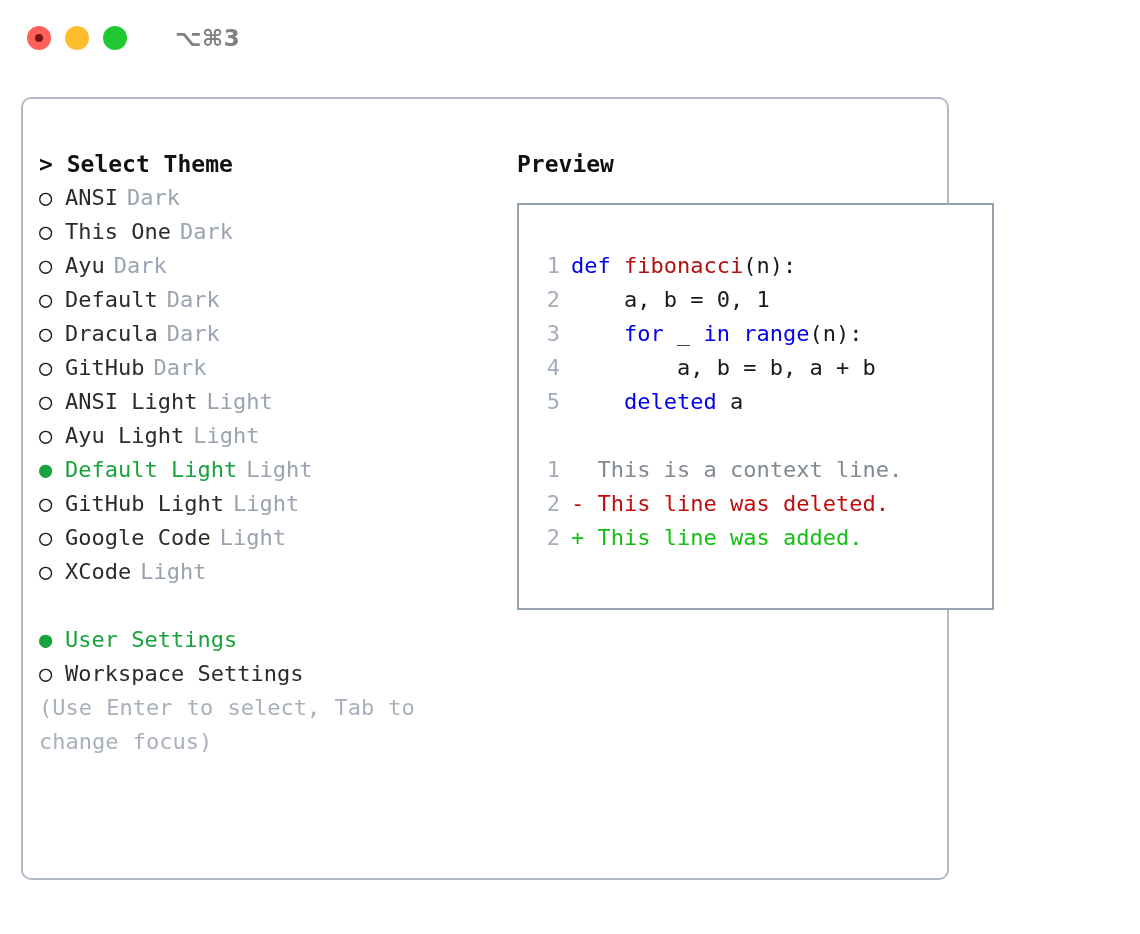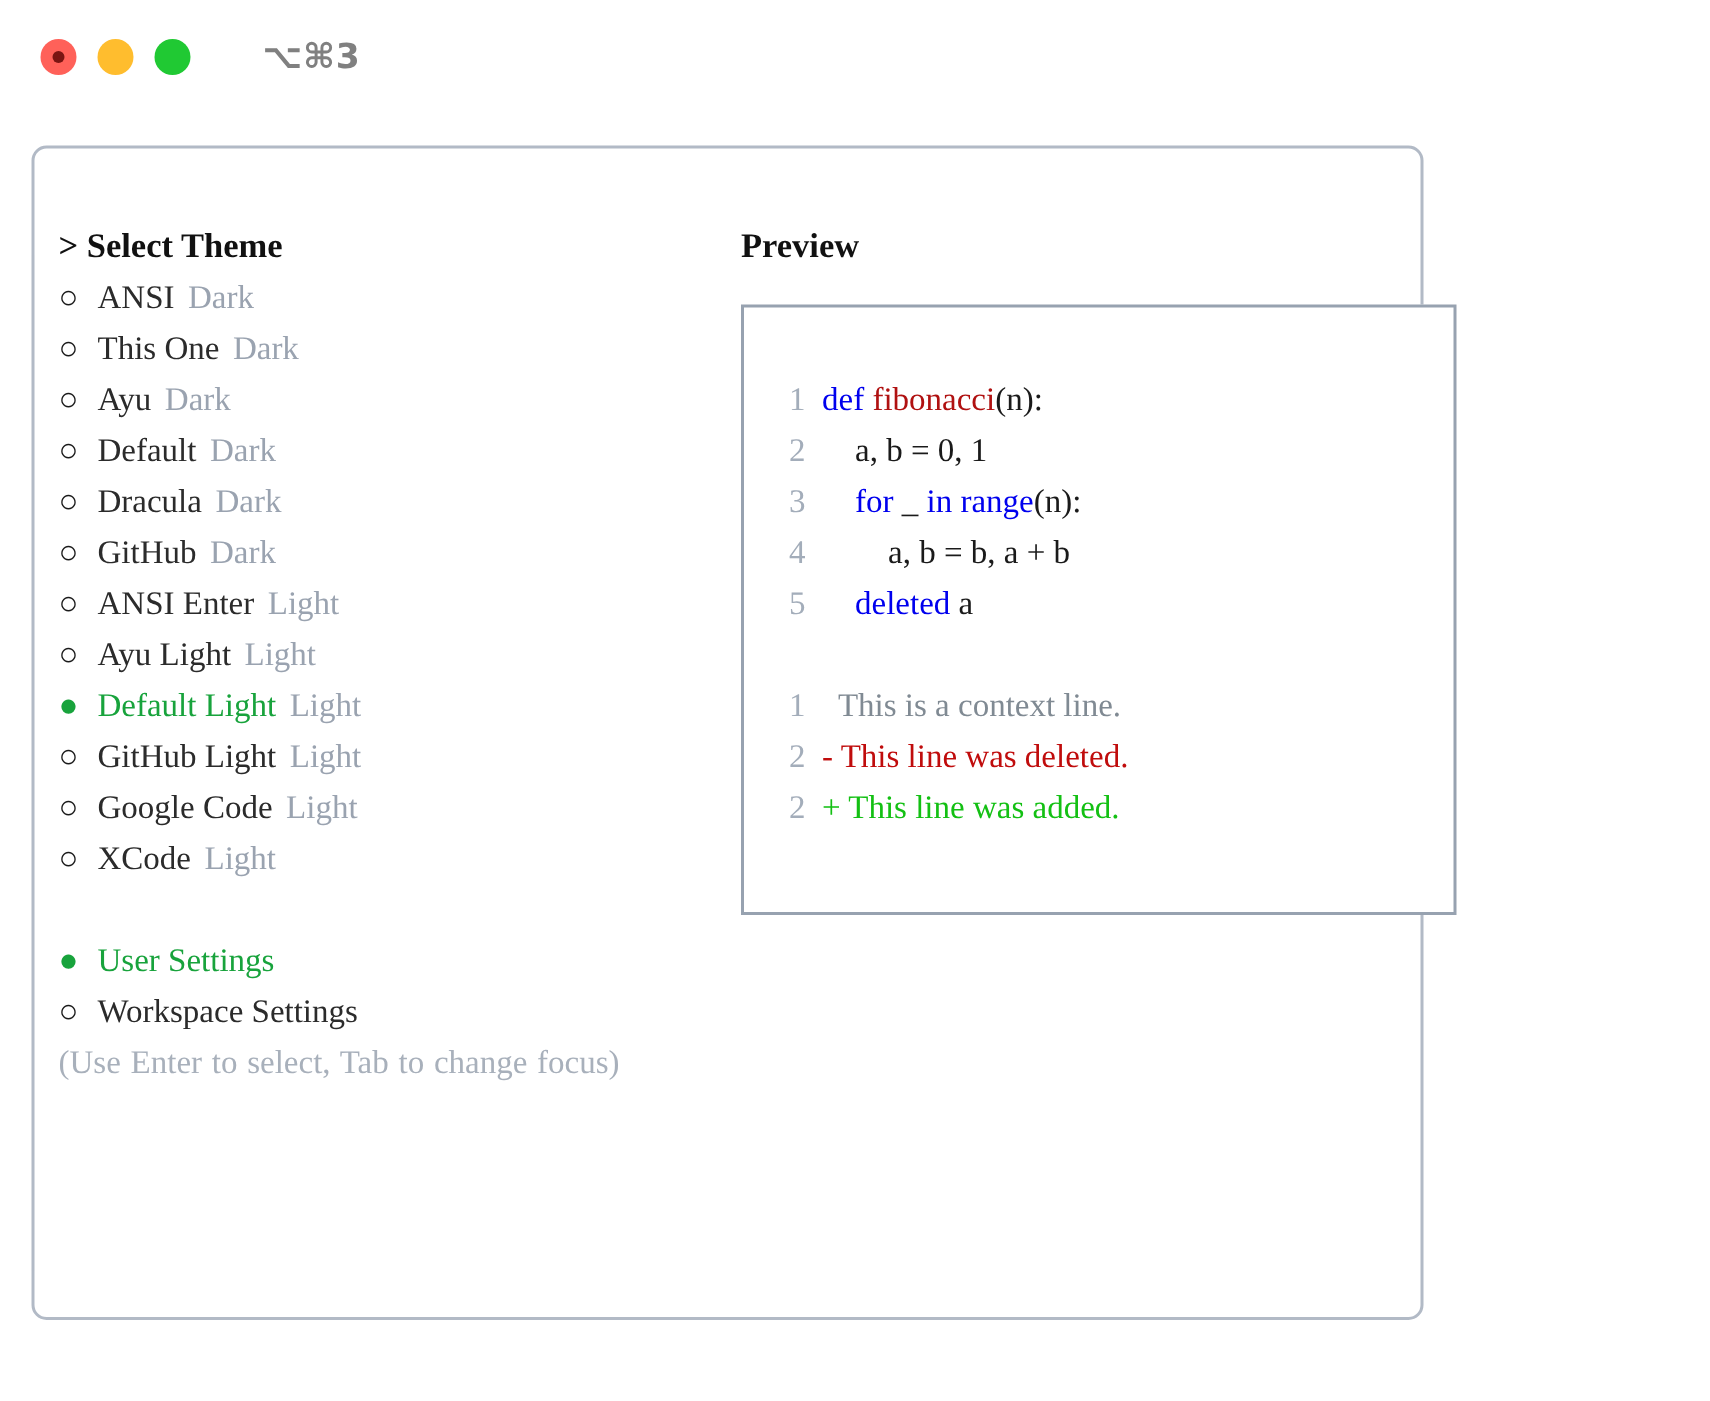--- a/index.html
+++ b/index.html
@@ -70,38 +70,37 @@
   .panel {
     position: absolute;
     left: 21px;
     top: 97px;
     width: 928px;
     height: 783px;
     border: 2px solid #b2bac6;
     border-radius: 10px;
     box-sizing: border-box;
     background: #ffffff;
-    font-family: Liberation Serif, serif;
   }
   .panel-inner {
     position: relative;
     width: 100%;
     height: 100%;
   }
 
   
   .col-left {
     position: absolute;
     left: 16px;
     top: 48px;
     width: 450px;
   }
   .col-right {
     position: absolute;
-    left: 471px;
+    left: 494px;
     top: 48px;
     width: 490px;
   }
 
   
   .section-title {
     font-size: 23px;
     font-weight: bold;
     color: #111111;
     line-height: 34px;
@@ -224,21 +223,21 @@
 
         <div class="section-title">&gt; Select Theme</div>
 
         <ul class="list" id="theme-list">
             <li class="list-row"><span class="marker off">○</span><span class="item-label">ANSI</span><span class="item-suffix">Dark</span></li>
             <li class="list-row"><span class="marker off">○</span><span class="item-label">This One</span><span class="item-suffix">Dark</span></li>
             <li class="list-row"><span class="marker off">○</span><span class="item-label">Ayu</span><span class="item-suffix">Dark</span></li>
             <li class="list-row"><span class="marker off">○</span><span class="item-label">Default</span><span class="item-suffix">Dark</span></li>
             <li class="list-row"><span class="marker off">○</span><span class="item-label">Dracula</span><span class="item-suffix">Dark</span></li>
             <li class="list-row"><span class="marker off">○</span><span class="item-label">GitHub</span><span class="item-suffix">Dark</span></li>
-            <li class="list-row"><span class="marker off">○</span><span class="item-label">ANSI Enter</span><span class="item-suffix">Light</span></li>
+            <li class="list-row"><span class="marker off">○</span><span class="item-label">ANSI Light</span><span class="item-suffix">Light</span></li>
             <li class="list-row"><span class="marker off">○</span><span class="item-label">Ayu Light</span><span class="item-suffix">Light</span></li>
             <li class="list-row"><span class="marker on">●</span><span class="item-label selected">Default Light</span><span class="item-suffix">Light</span></li>
             <li class="list-row"><span class="marker off">○</span><span class="item-label">GitHub Light</span><span class="item-suffix">Light</span></li>
             <li class="list-row"><span class="marker off">○</span><span class="item-label">Google Code</span><span class="item-suffix">Light</span></li>
             <li class="list-row"><span class="marker off">○</span><span class="item-label">XCode</span><span class="item-suffix">Light</span></li>
           </ul>
 
         <div class="spacer-row"></div>
 
 

